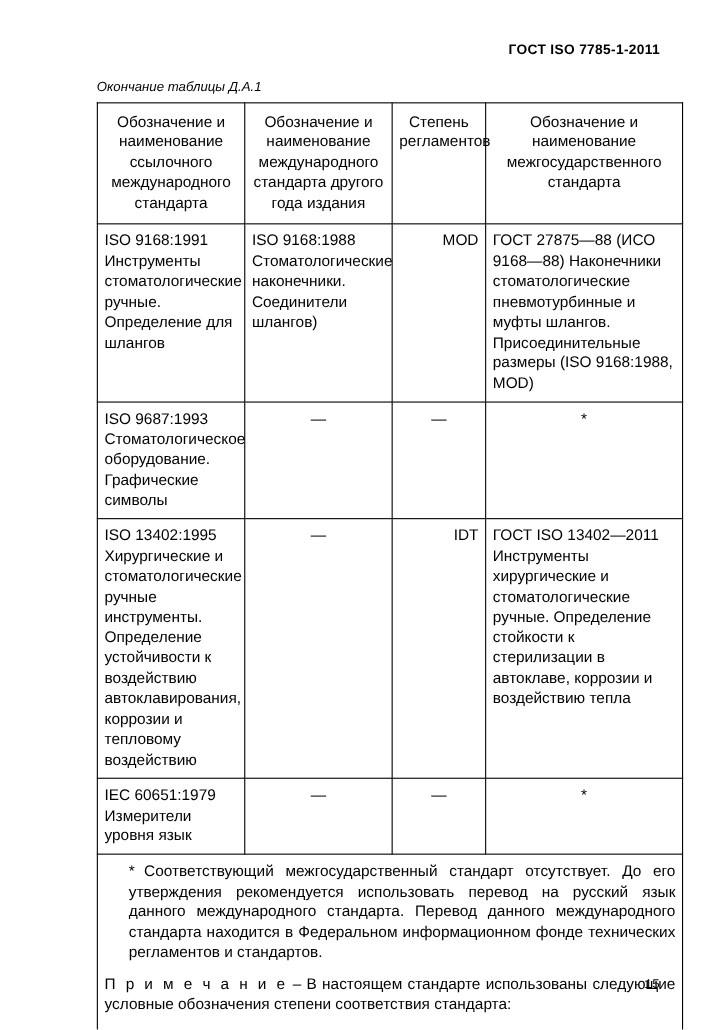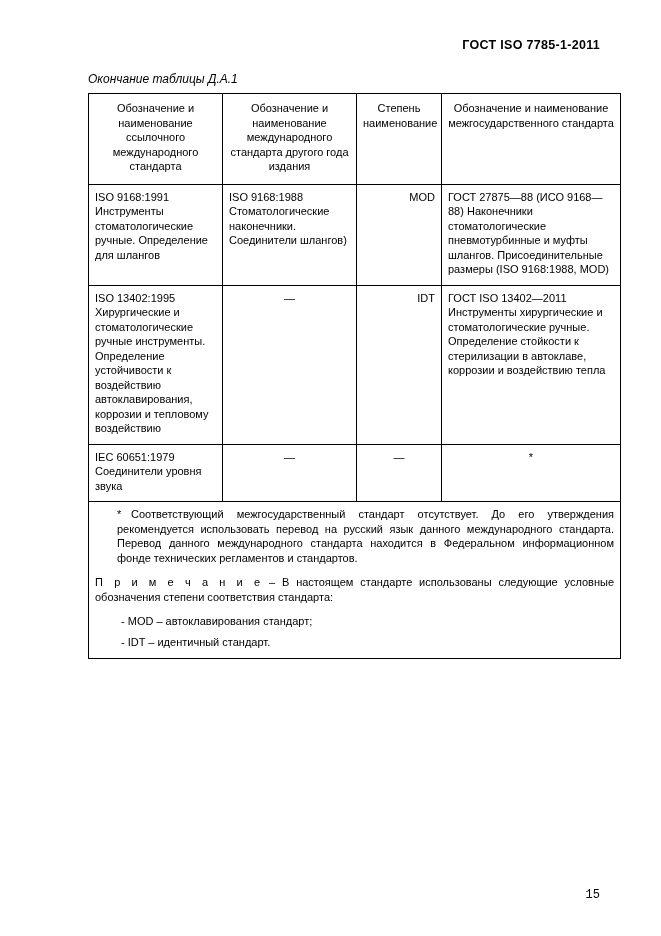--- a/index.html
+++ b/index.html
@@ -46,21 +46,21 @@
   }
   table.main {
     border-collapse: collapse;
     width: 532px;
     table-layout: fixed;
   }
   table.main td, table.main th {
     border: 1px solid #000000;
     vertical-align: top;
     padding: 5px 6px 8px 6px;
-    font-size: 11px;
+    font-size: 14px;
     line-height: 1.32;
     font-weight: normal;
   }
   table.main thead th {
     text-align: center;
     vertical-align: top;
     padding-top: 7px;
     padding-bottom: 10px;
   }
   .c1 { width: 134px; }
@@ -126,39 +126,45 @@
       <colgroup>
         <col class="c1">
           <col class="c2">
           <col class="c3">
           <col class="c4">
       </colgroup>
       <thead>
         <tr>
           <th>Обозначение и наименование ссылочного международного стандарта</th>
           <th>Обозначение и наименование международного стандарта другого года издания</th>
-          <th>Степень наименование</th>
+          <th>Степень регламентов</th>
           <th>Обозначение и наименование межгосударственного стандарта</th>
         </tr>
       </thead>
       <tbody>
         <tr>
           <td>ISO 9168:1991 Инструменты стоматологические ручные. Определение для шлангов</td>
           <td>ISO 9168:1988 Стоматологические наконечники. Соединители шлангов)</td>
           <td class="center">MOD</td>
           <td>ГОСТ 27875—88 (ИСО 9168—88) Наконечники стоматологические пневмотурбинные и муфты шлангов. Присоединительные размеры (ISO 9168:1988, MOD)</td>
         </tr>
         <tr>
+          <td>ISO 9687:1993 Стоматологическое оборудование. Графические символы</td>
+          <td class="dash">—</td>
+          <td class="dash">—</td>
+          <td class="star">*</td>
+        </tr>
+        <tr>
           <td>ISO 13402:1995 Хирургические и стоматологические ручные инструменты. Определение устойчивости к воздействию автоклавирования, коррозии и тепловому воздействию</td>
           <td class="dash">—</td>
           <td class="center">IDT</td>
           <td>ГОСТ ISO 13402—2011 Инструменты хирургические и стоматологические ручные. Определение стойкости к стерилизации в автоклаве, коррозии и воздействию тепла</td>
         </tr>
         <tr>
-          <td>IEC 60651:1979 Соединители уровня звука</td>
+          <td>IEC 60651:1979 Измерители уровня язык</td>
           <td class="dash">—</td>
           <td class="dash">—</td>
           <td class="star">*</td>
         </tr>
         <tr>
           <td class="note-cell" colspan="4">
             <div class="note-p note-star-first">
               <span class="lead">*</span><span>Соответствующий межгосударственный стандарт отсутствует. До его утверждения рекомендуется использовать перевод на русский язык данного международного стандарта. Перевод данного международного стандарта находится в Федеральном информационном фонде технических регламентов и стандартов.</span>
             </div>
             <div class="note-p">

